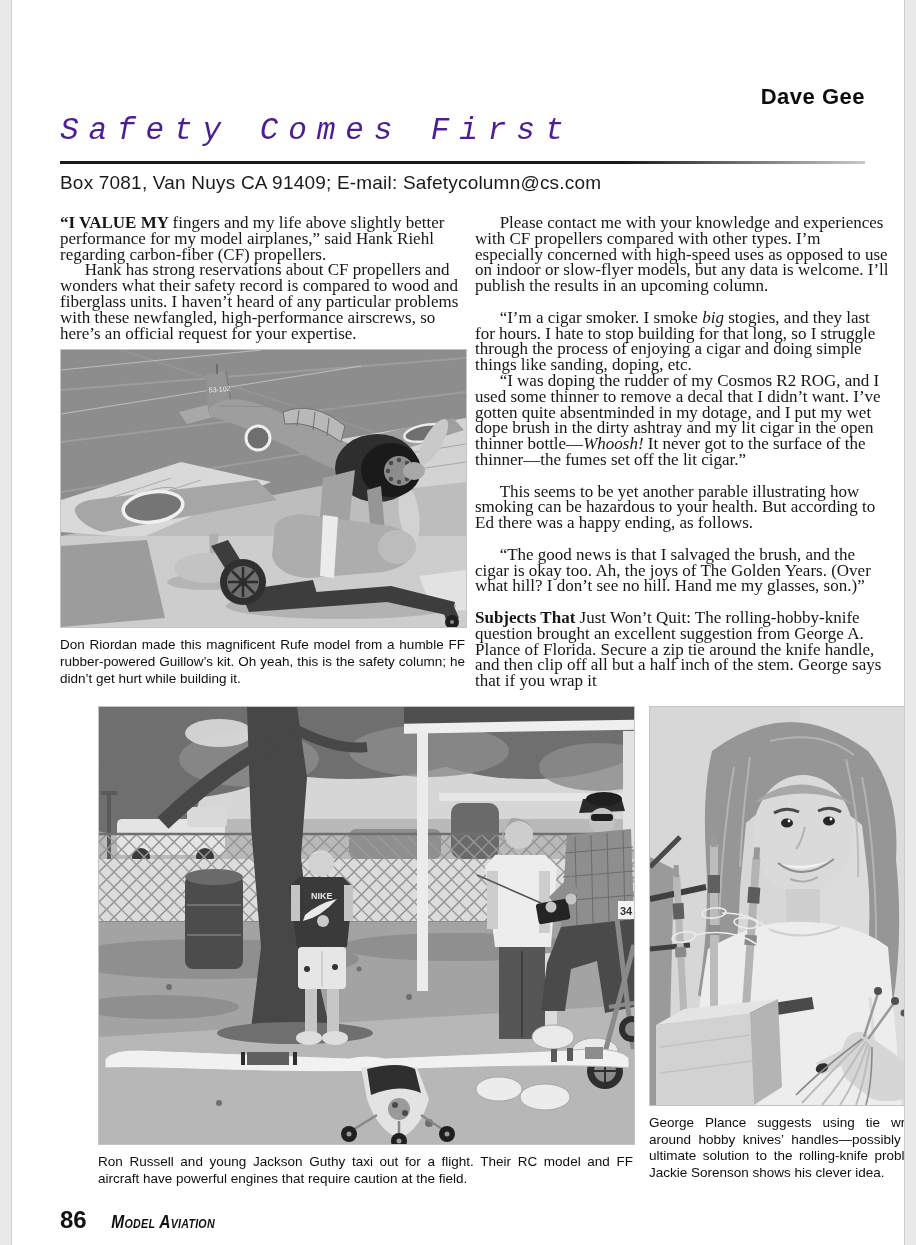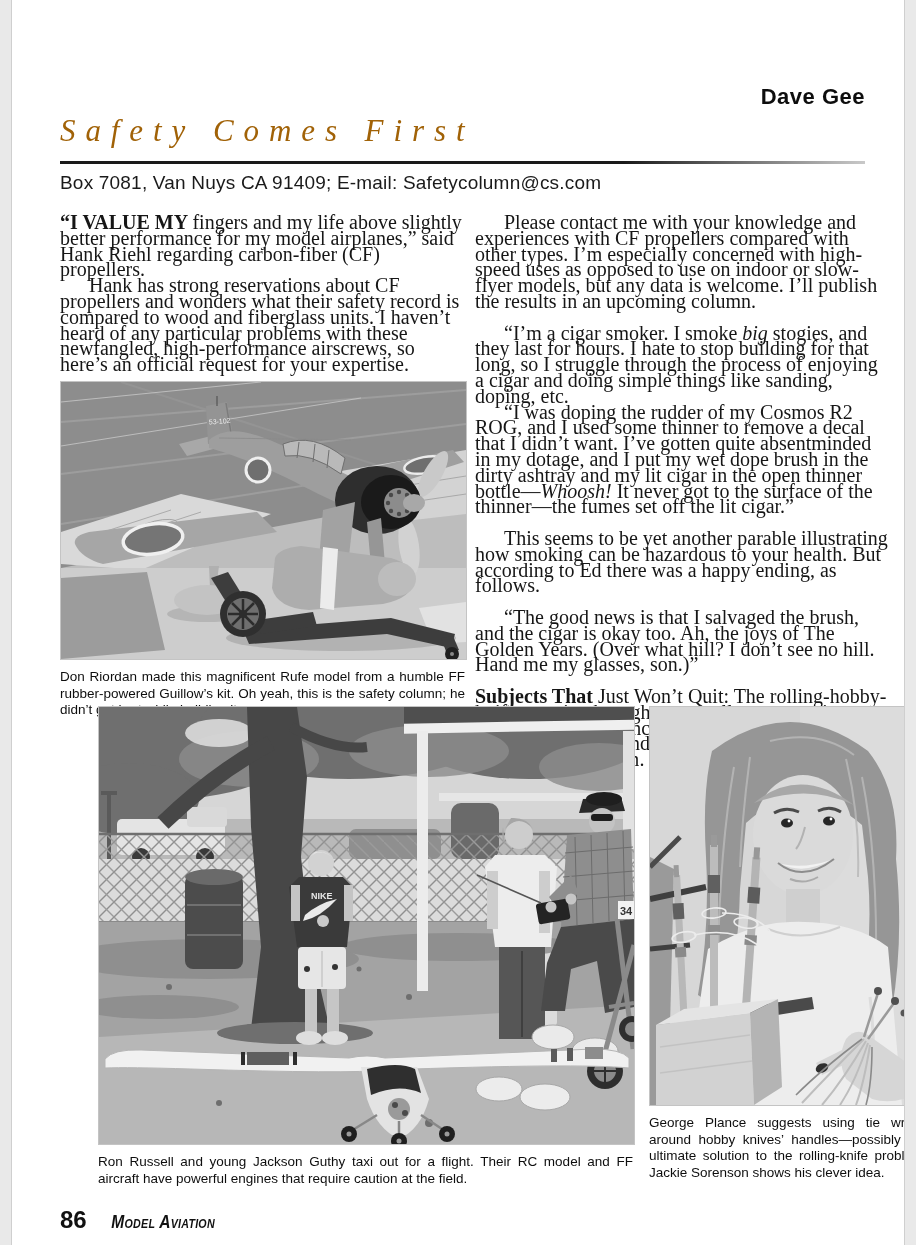--- a/index.html
+++ b/index.html
@@ -8,33 +8,33 @@
     background:#ffffff;outline:1px solid #cfcfcf;overflow:hidden;
     box-sizing:border-box;padding:86px 39px 0 48px;
     font-family:"Liberation Serif",serif;color:#161616;
   }
   
   .author{
     text-align:right;font-family:"Liberation Sans",sans-serif;
     font-weight:bold;font-size:22px;line-height:22px;letter-spacing:.5px;color:#0d0d0d;
   }
   .title{
-    margin:6px 0 0 0;font-family:Liberation Serif, serif;font-style:italic;font-weight:500;
-    font-size:31px;line-height:34px;letter-spacing:.32em;color:#a16207;
+    margin:6px 0 0 0;font-family:Liberation Mono, monospace;font-style:italic;font-weight:500;
+    font-size:31px;line-height:34px;letter-spacing:.32em;color:#4c1d95;
   }
   .rule{height:3px;margin-top:13px;background:linear-gradient(to right,#1a1a1a 70%,#c9c9c9 100%);}
   .address{
     margin-top:9px;font-family:Liberation Sans, sans-serif;
     font-size:19px;line-height:20px;letter-spacing:.2px;color:#1a1a1a;
   }
   
   .columns{display:flex;gap:10px;margin-top:22px;}
   .col-left{width:405px;flex:0 0 405px;}
   .col-right{width:414px;flex:0 0 414px;}
-  .paras p{margin:0;font-size:20px;line-height:15.8px;text-align:left;}
+  .paras p{margin:0;font-size:17px;line-height:15.8px;text-align:left;}
   .paras p.ind{text-indent:1.45em;}
   .paras p.gap{margin-top:15.8px;}
   .b{font-weight:bold;}
   .i{font-style:italic;}
   
   figure{margin:0;}
   .photo{display:block;border:1px solid #c4c4c4;background:#cccccc;}
   .fig-rufe{margin-top:8px;}
   .caption{
     margin-top:9px;font-family:"Liberation Sans",sans-serif;font-weight:normal;

